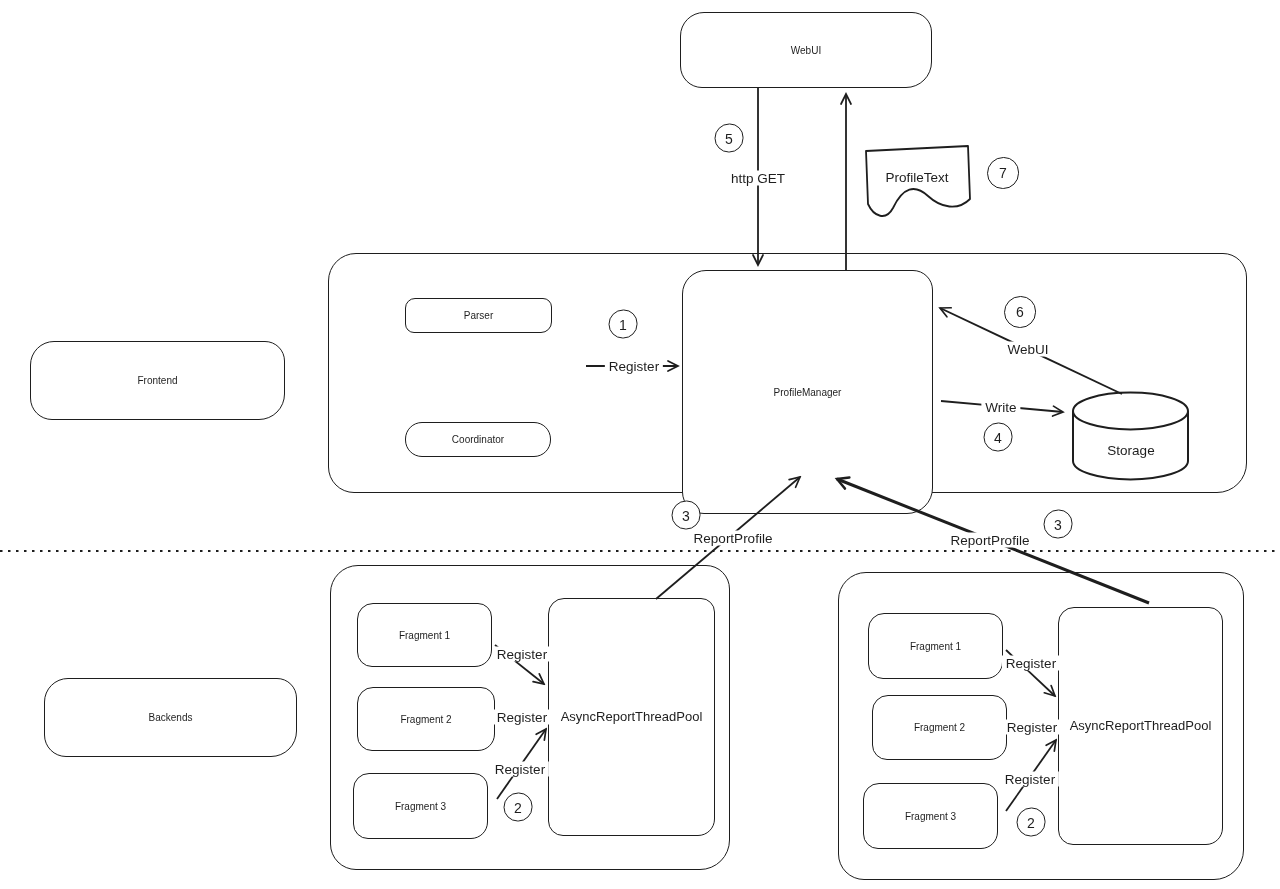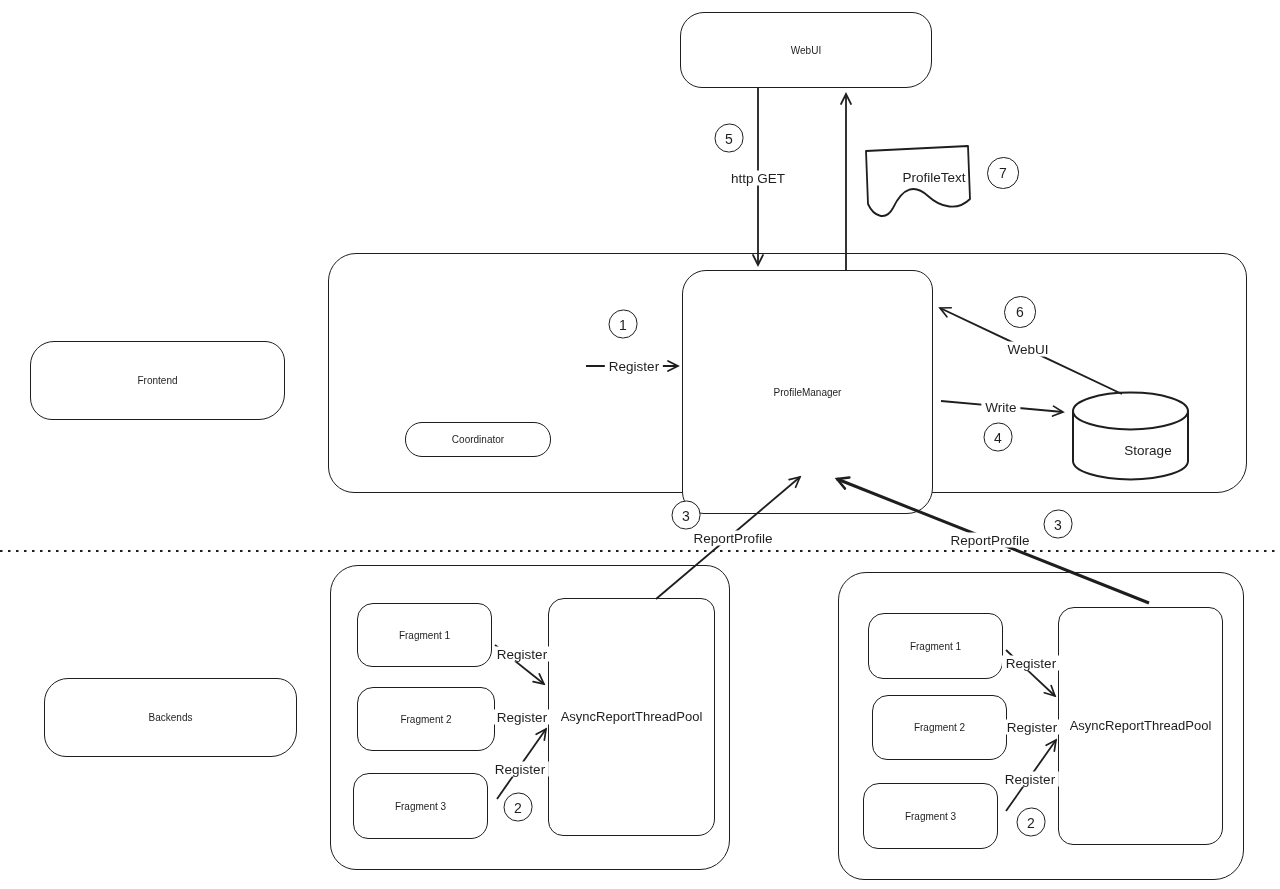--- a/index.html
+++ b/index.html
@@ -16,21 +16,21 @@
   .r-lg{border-radius:24px 20px 26px 22px;}
   .r-md{border-radius:16px 14px 17px 15px;}
   .r-sm{border-radius:10px 9px 11px 9px;}
   .container-box{background:transparent;z-index:1;border-radius:28px 24px 30px 26px;}
   .pool-label{font-size:13px;padding:0 4px;}
   svg.wires{position:absolute;left:0;top:0;z-index:5;pointer-events:none;}
   .lbl{
     position:absolute;transform:translate(-50%,-50%);background:#ffffff;
     padding:0 4px;font-size:13.5px;white-space:nowrap;z-index:6;
   }
-  .lbl.nobg{background:transparent;margin-left:17px;}
+  .lbl.nobg{background:transparent;}
   .step{
     position:absolute;transform:translate(-50%,-50%);
     width:29px;height:29px;border:1.7px solid #1e1e1e;background:#fff;
     border-radius:52% 48% 50% 50%;display:flex;align-items:center;justify-content:center;
     font-size:14px;z-index:6;box-sizing:border-box;
   }
 </style>
 </head>
 <body>
 
@@ -47,20 +47,23 @@
   </div>
 
   <div class="box r-lg" style="left:30px;top:341px;width:255px;height:79px;">
     <span>Frontend</span>
   </div>
 
   <div class="box r-lg" style="left:44px;top:678px;width:253px;height:79px;">
     <span>Backends</span>
   </div>
 
+  <div class="box r-sm" style="left:405px;top:298px;width:147px;height:35px;">
+    <span>Parser</span>
+  </div>
 
 
   <div class="box r-sm" style="left:405px;top:422px;width:146px;height:35px;border-radius:17px;">
     <span>Coordinator</span>
   </div>
 
   <div class="box r-lg" style="left:682px;top:270px;width:251px;height:244px;">
     <span>ProfileManager</span>
   </div>
 

